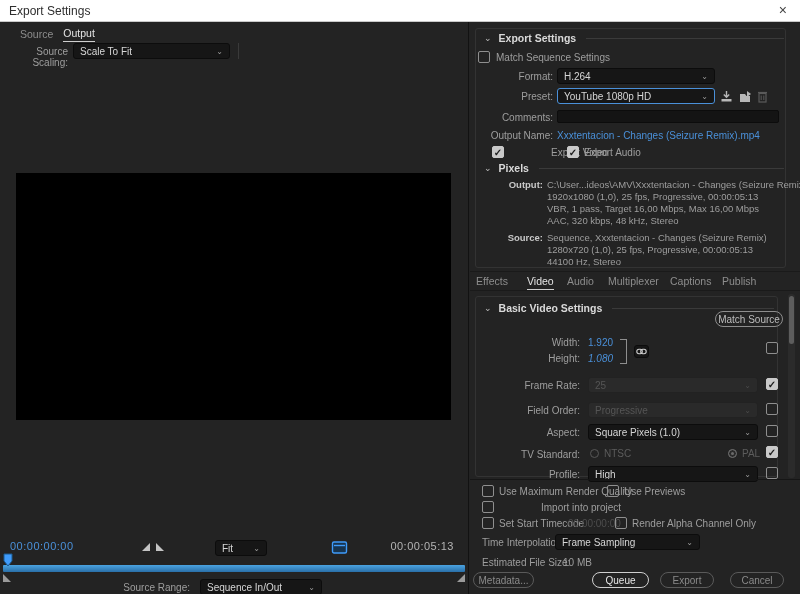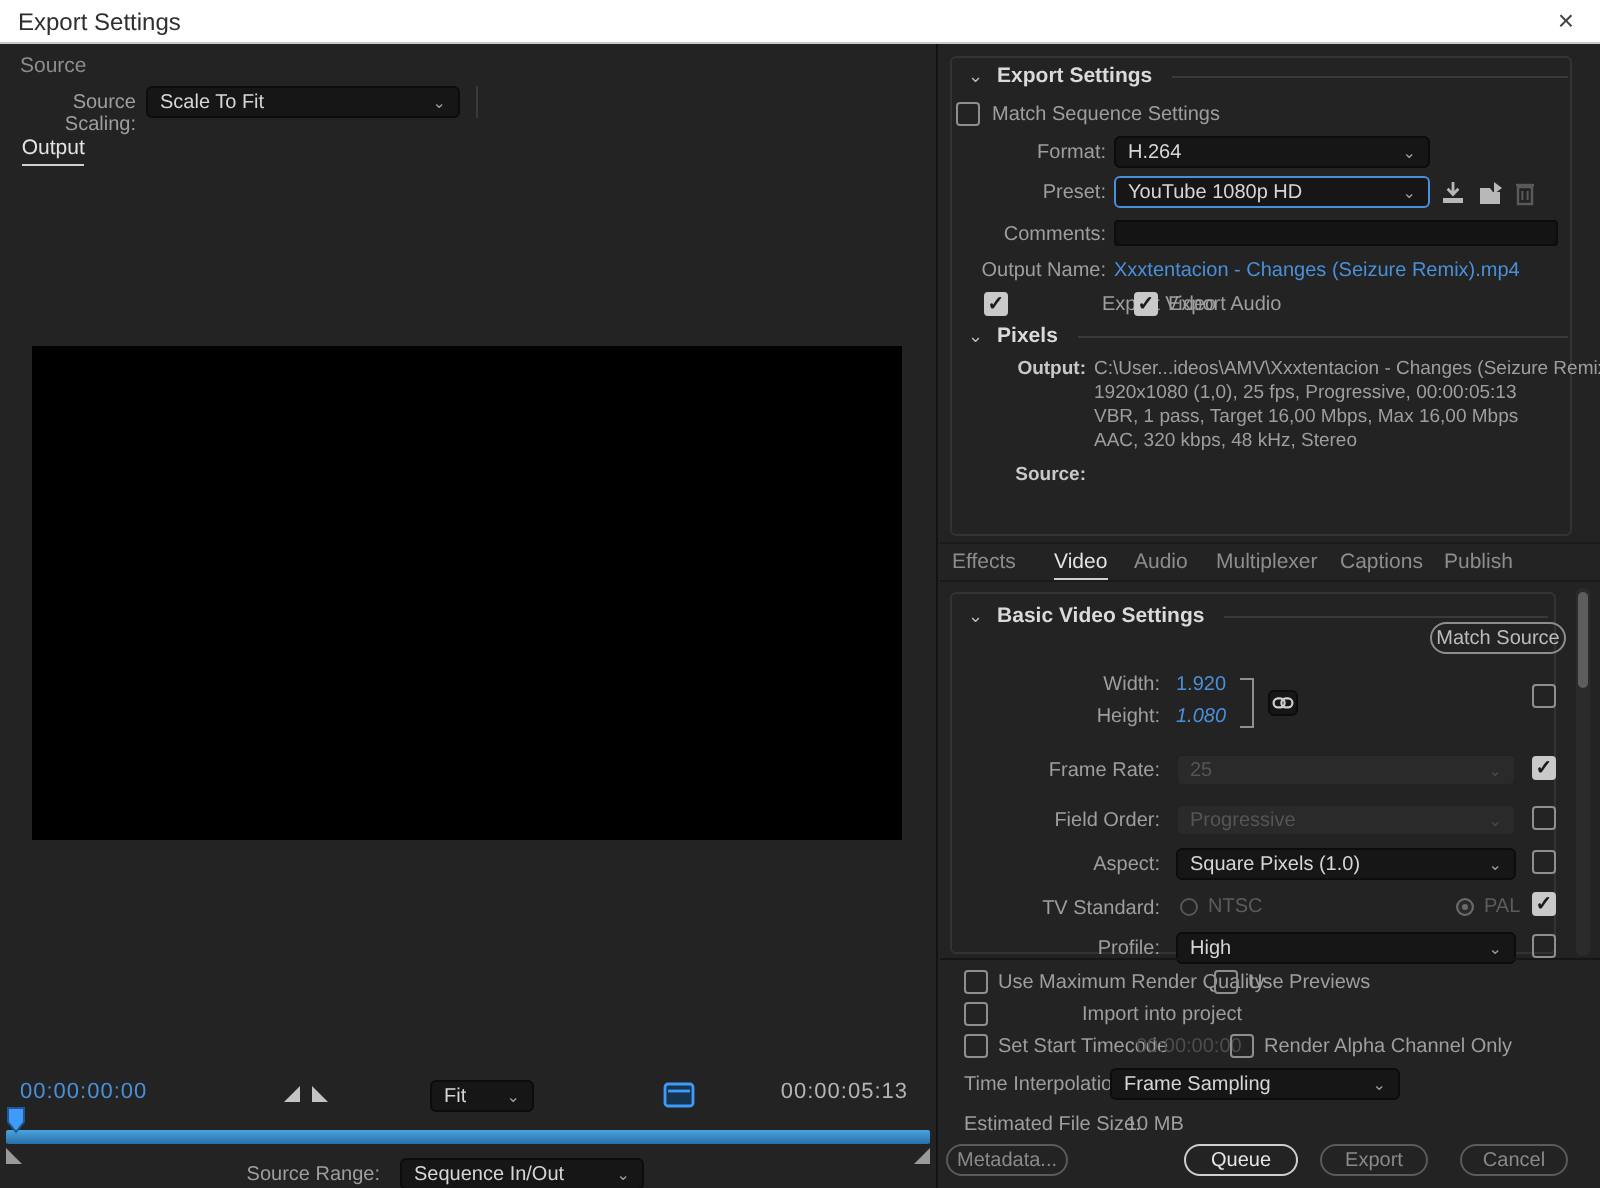--- a/index.html
+++ b/index.html
@@ -92,21 +92,21 @@
 <div id="win">
 
   <div id="titlebar">
     <span class="t">Export Settings</span>
     <span class="x">×</span>
   </div>
 
   <div id="app">
 
     <div id="left">
-      <div class="row" style="left:10px; top:5px; gap:27px;flex-direction:column;">
+      <div class="row" style="left:20px; top:5px; gap:10px;">
         <span class="tab">Source</span>
         <span class="tab active">Output</span>
       </div>
 
       <span class="rlabel" style="left:0; width:68px; top:24px;">Source Scaling:</span>
       <div class="dd" style="left:73px; top:21px; width:157px;">
         <span class="v">Scale To Fit</span>
         <span class="c">⌄</span>
       </div>
       <div class="abs" style="left:238px; top:21px; width:1px; height:16px; background:#3a3a3a;"></div>
@@ -210,20 +210,25 @@
 
       <span class="rlabel" style="left:5px; width:68px; top:157px; color:#c8c8c8; font-weight:bold; font-size:9.5px;">Output:</span>
       <div class="abs" style="left:77px; top:157px;">
         <div class="sumline">C:\User...ideos\AMV\Xxxtentacion - Changes (Seizure Remix).mp4</div>
         <div class="sumline">1920x1080 (1,0), 25 fps, Progressive, 00:00:05:13</div>
         <div class="sumline">VBR, 1 pass, Target 16,00 Mbps, Max 16,00 Mbps</div>
         <div class="sumline">AAC, 320 kbps, 48 kHz, Stereo</div>
       </div>
 
       <span class="rlabel" style="left:5px; width:68px; top:210px; color:#c8c8c8; font-weight:bold; font-size:9.5px;">Source:</span>
+      <div class="abs" style="left:77px; top:210px;">
+        <div class="sumline">Sequence, Xxxtentacion - Changes (Seizure Remix)</div>
+        <div class="sumline">1280x720 (1,0), 25 fps, Progressive, 00:00:05:13</div>
+        <div class="sumline">44100 Hz, Stereo</div>
+      </div>
 
       <div class="abs" style="left:0; top:249px; width:330px; height:1px; background:#1a1a1a;"></div>
       <span class="tab abs" style="left:6px; top:253px;">Effects</span>
       <span class="tab active abs" style="left:57px; top:253px;">Video</span>
       <span class="tab abs" style="left:97px; top:253px;">Audio</span>
       <span class="tab abs" style="left:138px; top:253px;">Multiplexer</span>
       <span class="tab abs" style="left:200px; top:253px;">Captions</span>
       <span class="tab abs" style="left:252px; top:253px;">Publish</span>
       <div class="abs" style="left:0; top:268px; width:330px; height:1px; background:#1a1a1a;"></div>
 

